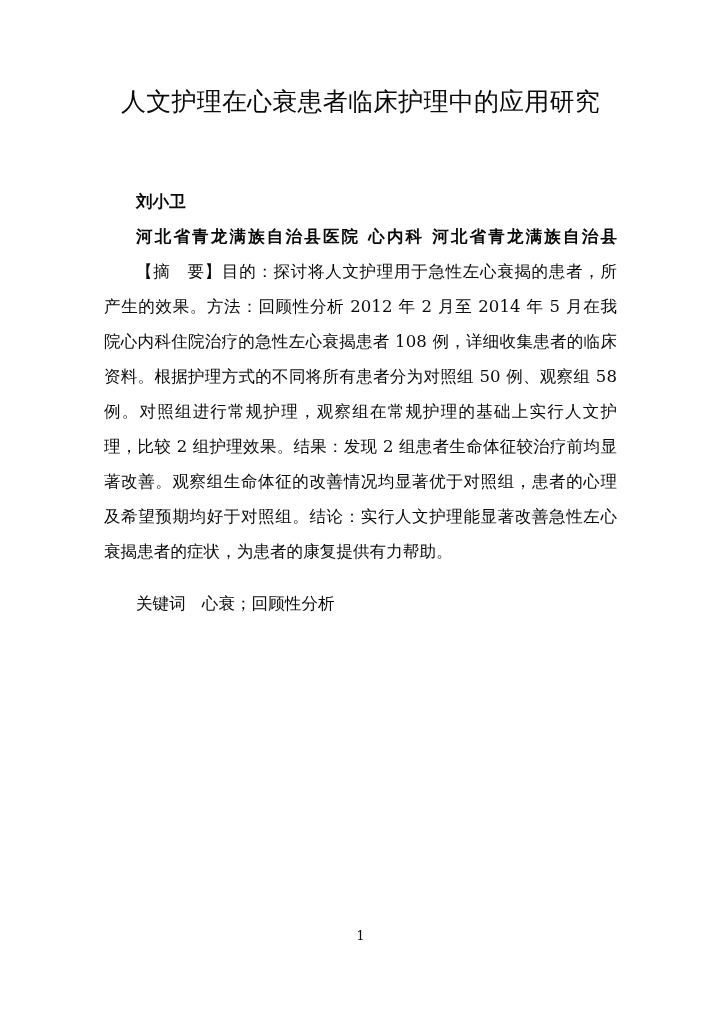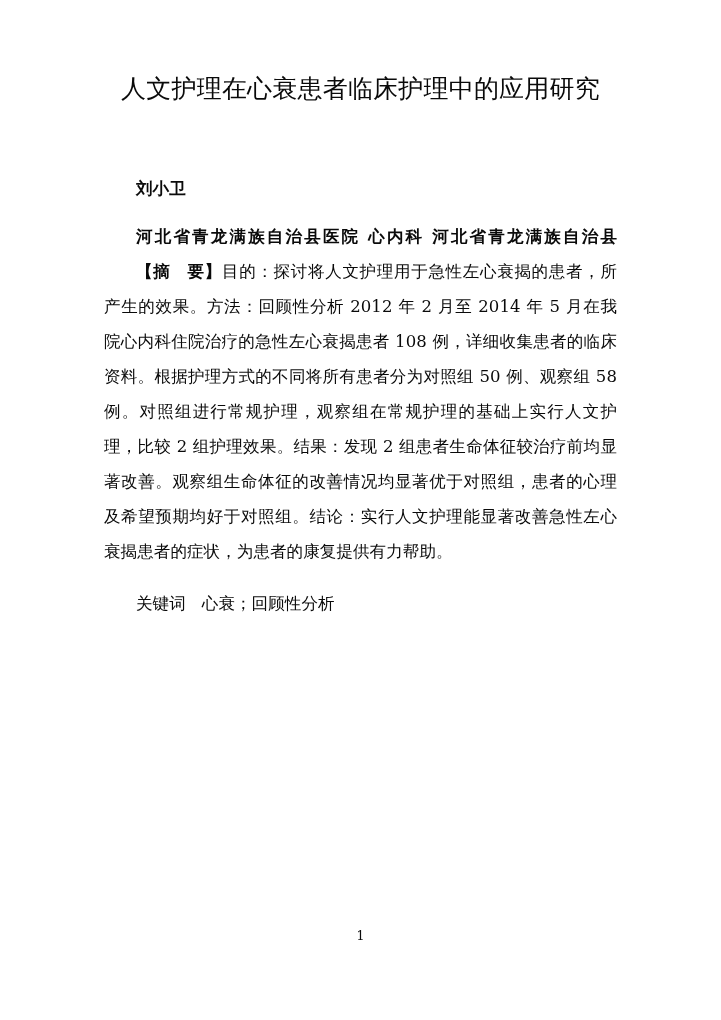--- a/index.html
+++ b/index.html
@@ -20,22 +20,22 @@
     overflow: hidden;
     box-sizing: border-box;
   }
   .content {
     position: absolute;
     left: 104px;
     top: 0;
     width: 513px;
   }
   .doc-title {
-    margin: 17px;
-    padding-top: 52px;
+    margin: 0;
+    padding-top: 82px;
     font-size: 25px;
     font-weight: normal;
     line-height: 40px;
     text-align: center;
     letter-spacing: 0.2px;
     font-family: "DejaVu Serif", "Liberation Serif", serif;
   }
   .byline-block {
     margin-top: 62px;
     font-weight: bold;
@@ -46,38 +46,37 @@
     text-indent: 32px;
     letter-spacing: 0.1px;
   }
   .affiliation-line {
     font-size: 16.5px;
     line-height: 35px;
     text-indent: 32px;
     text-align: justify;
     text-align-last: justify;
     letter-spacing: 0.1px;
-    margin-top: 13px;
   }
   .postcode-line {
     font-size: 16.5px;
     line-height: 35px;
     letter-spacing: 0.1px;
   }
   .abstract-para {
     margin-top: 0;
     font-size: 16.5px;
     line-height: 35px;
     text-indent: 32px;
     text-align: justify;
     text-align-last: left;
     letter-spacing: 0.1px;
   }
   .abstract-label {
-    font-weight: bold;
+    font-weight: normal;
   }
   .keywords-line {
     font-size: 16.5px;
     line-height: 35px;
     text-indent: 32px;
     letter-spacing: 0.1px;
   }
   .keywords-label {
     font-weight: normal;
   }

